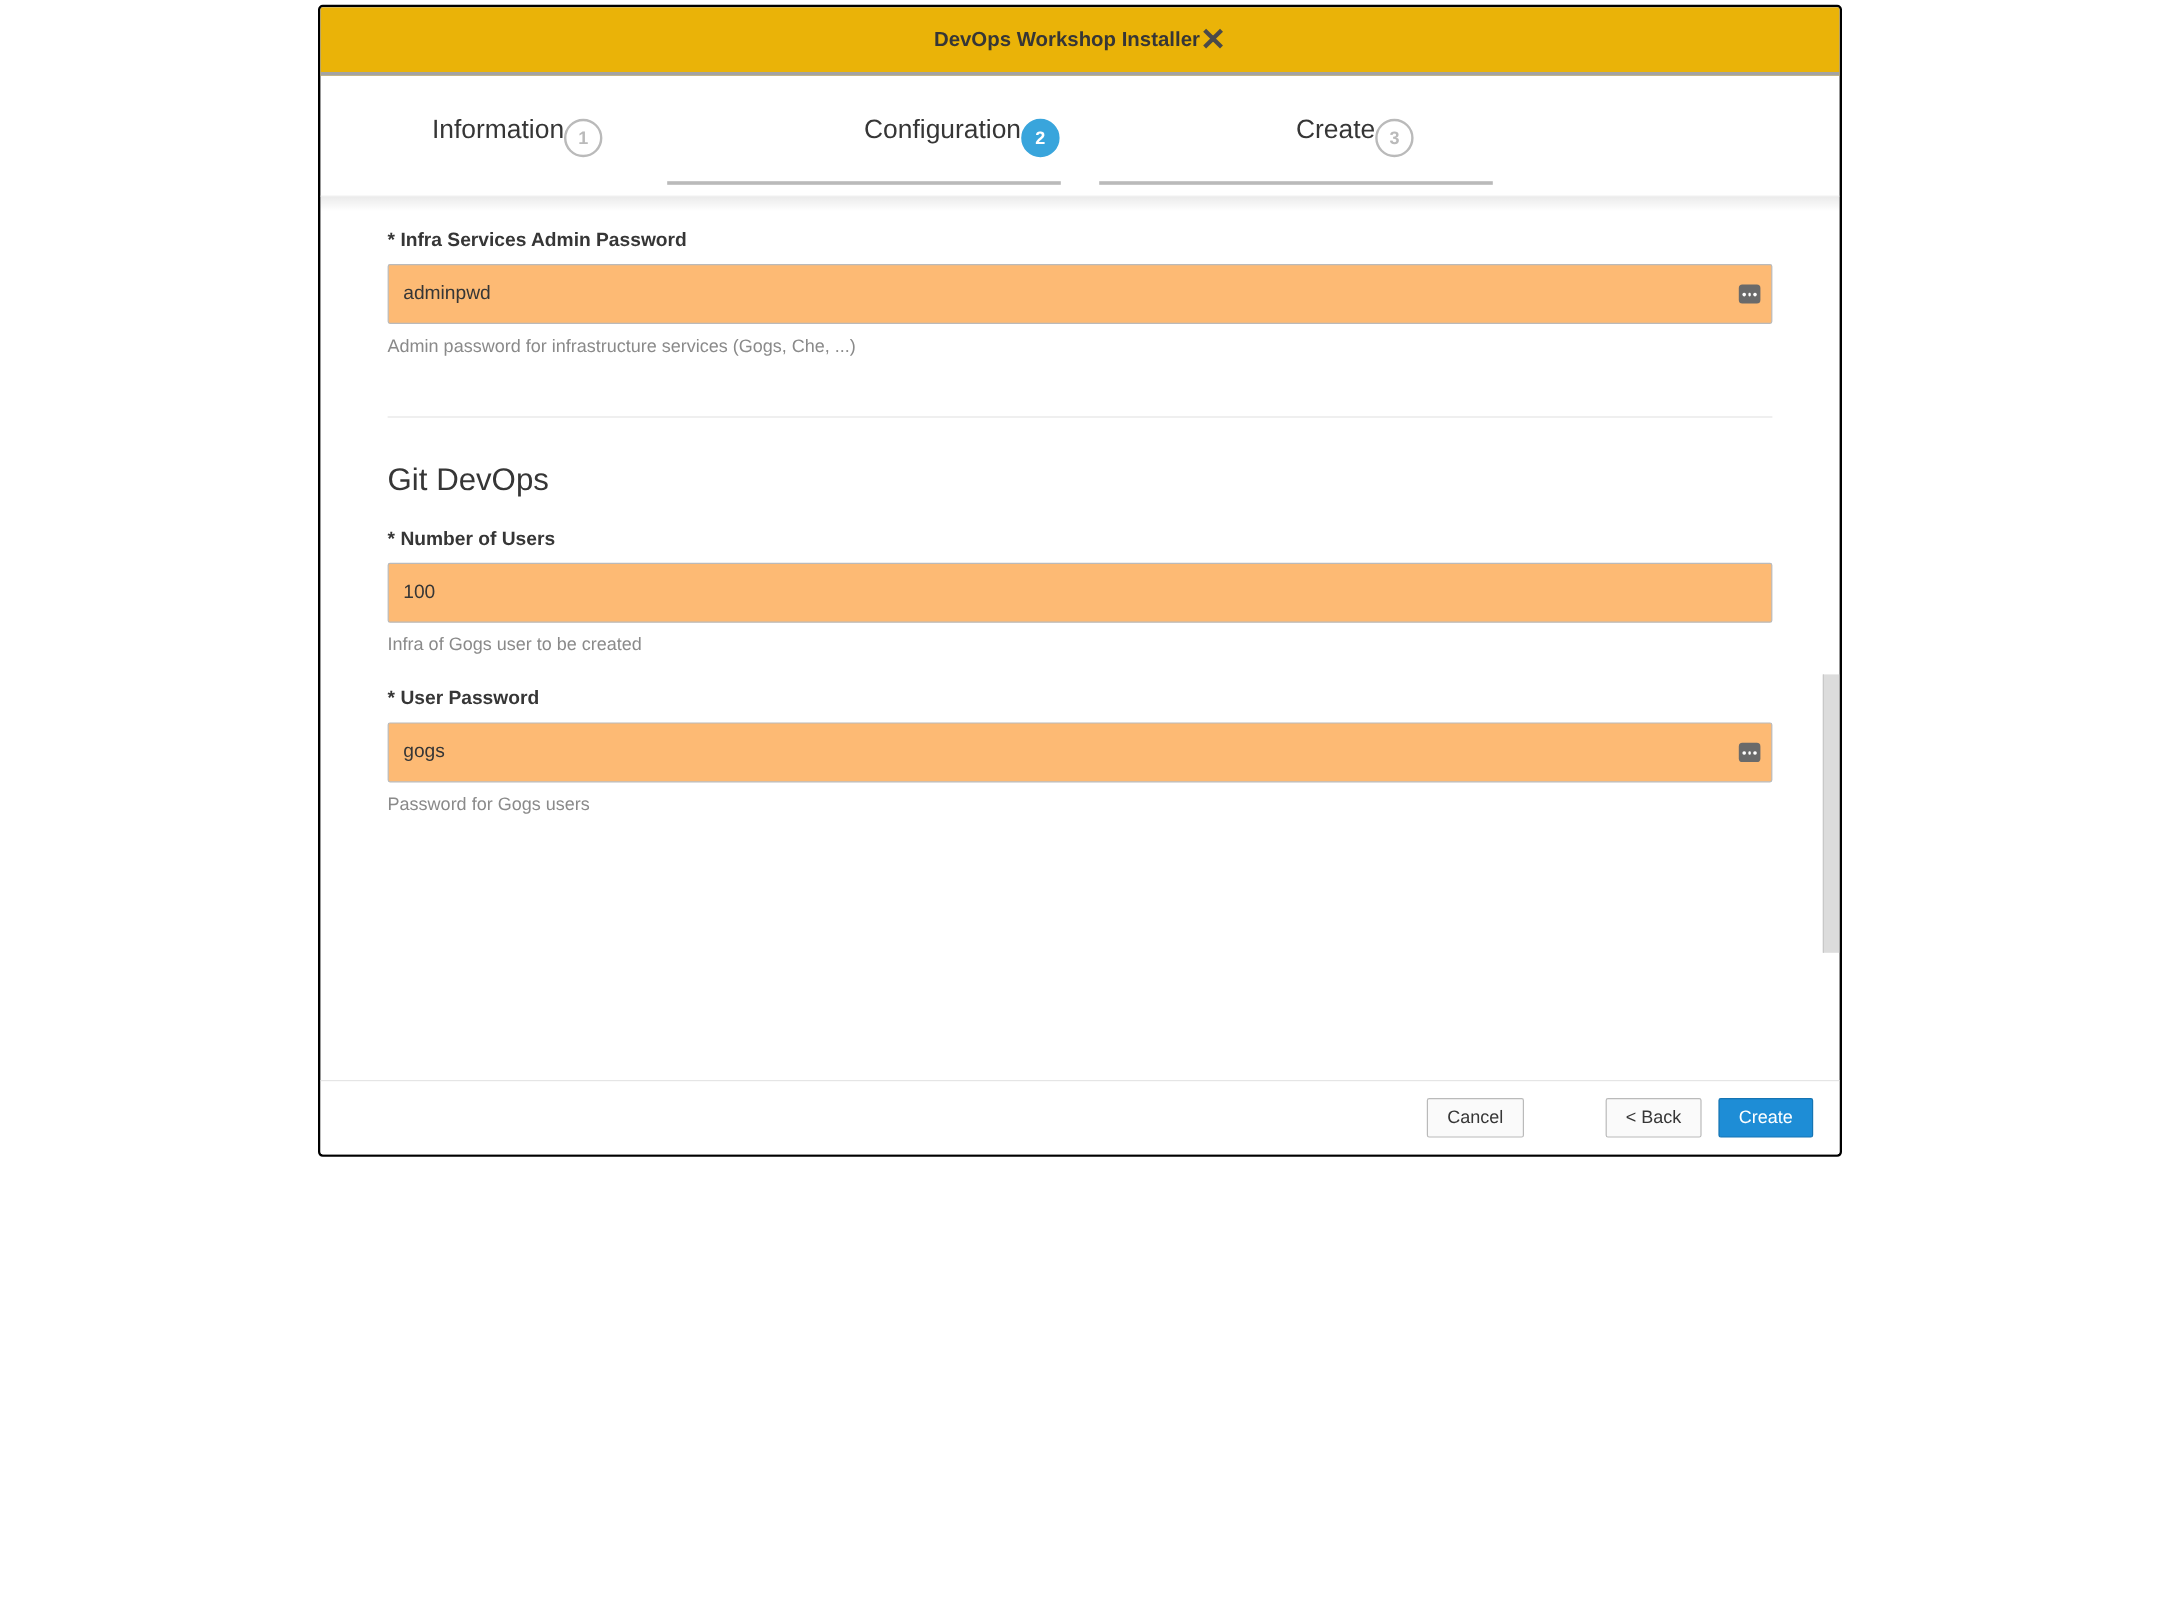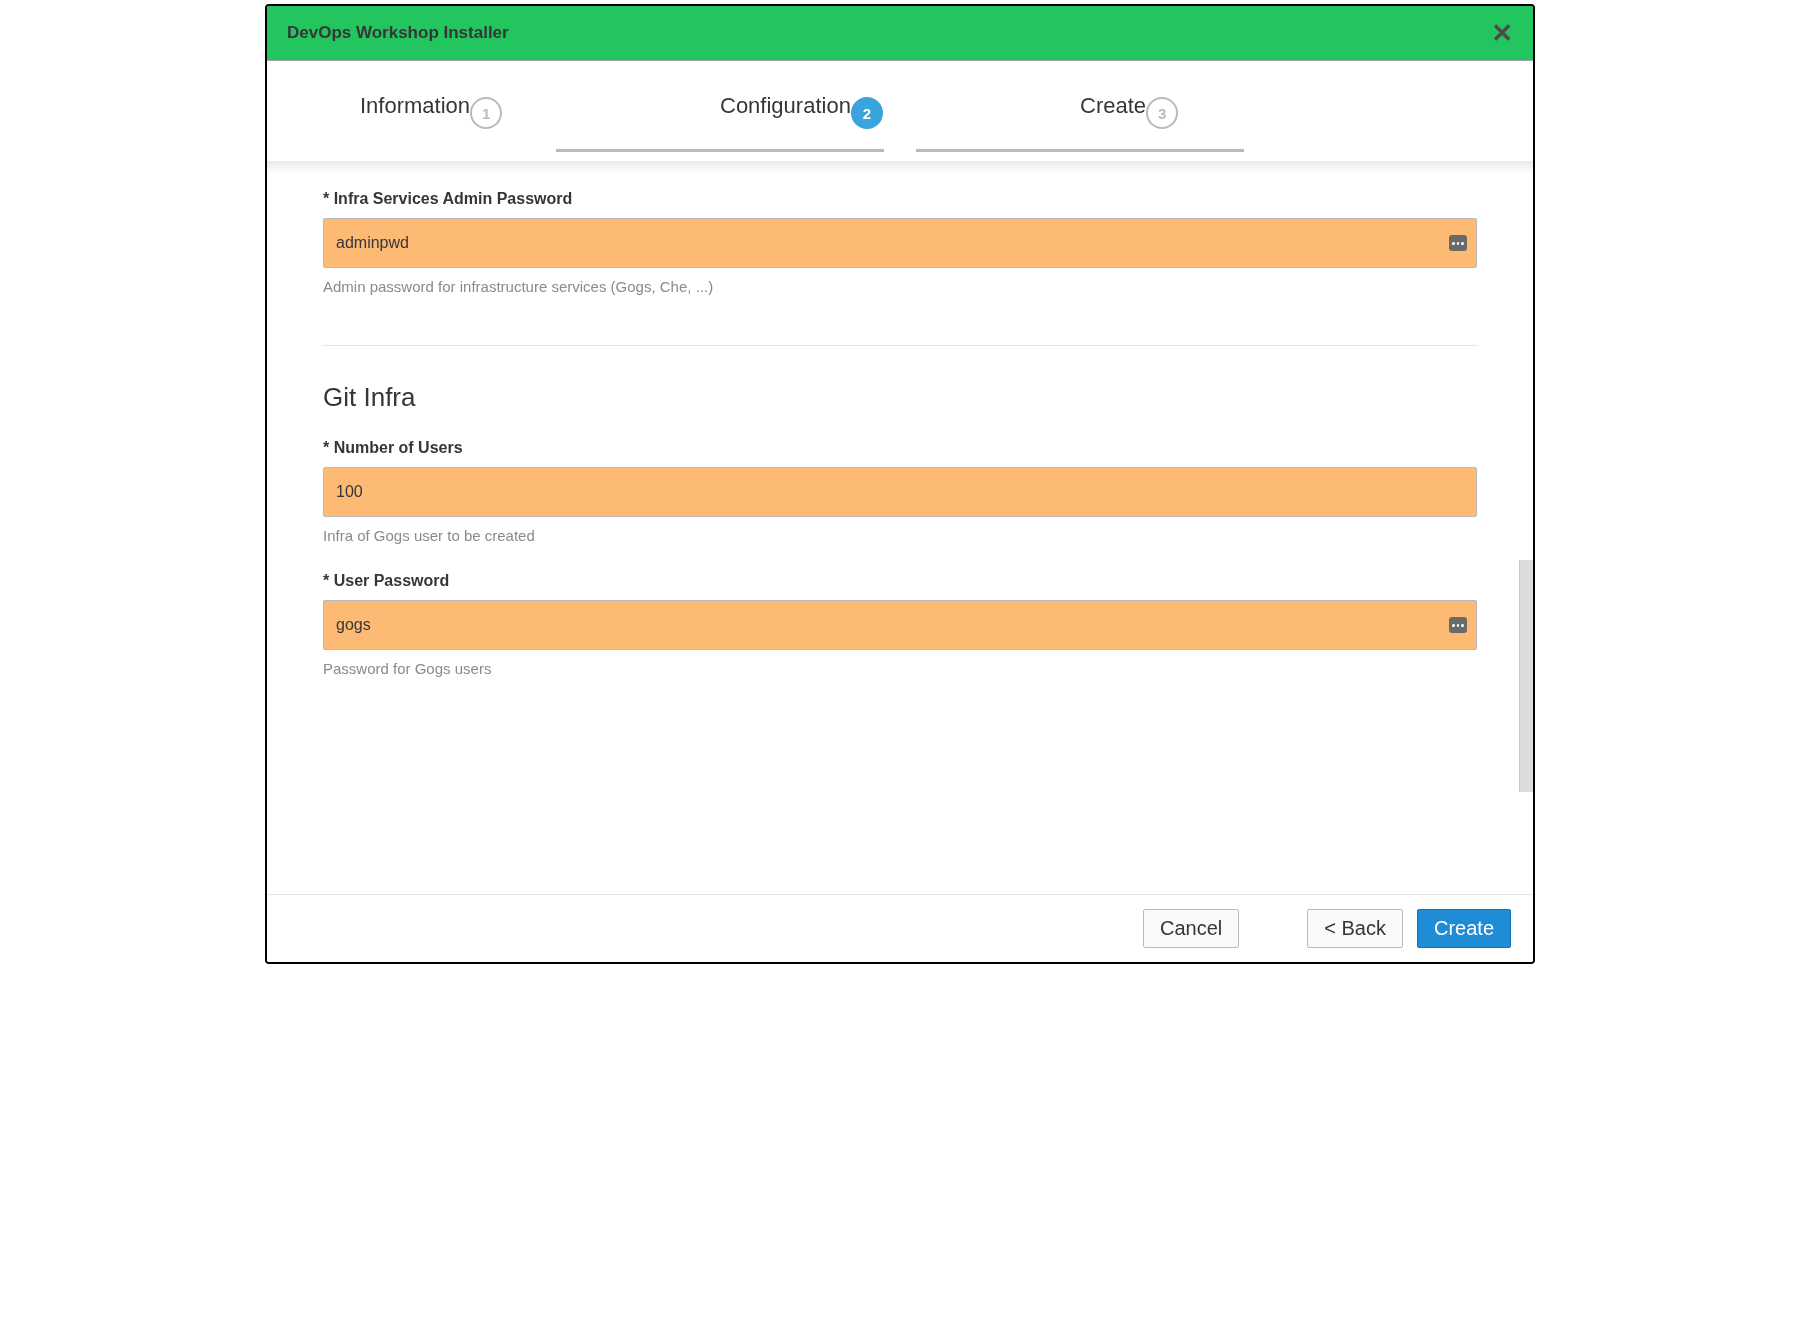--- a/index.html
+++ b/index.html
@@ -17,26 +17,26 @@
       margin: 4px auto;
       border: 2px solid #000;
       border-radius: 4px;
       background: #fff;
       display: flex;
       flex-direction: column;
       height: 960px;
       overflow: hidden;
     }
     .modal-header {
-      background: #22c55e;
+      background: #eab308;
       padding: 14px 20px;
       display: flex;
       align-items: center;
-      justify-content: space-between;
-      border-bottom: 1px solid #a3a3a3;
+      justify-content: center;
+      border-bottom: 3px solid #a3a3a3;
     }
     .modal-title {
       font-size: 17px;
       font-weight: 600;
       color: #363636;
     }
     .close-btn {
       font-size: 26px;
       font-weight: 700;
       color: #4a4a4a;
@@ -192,21 +192,21 @@
       display: flex;
       justify-content: flex-end;
       gap: 14px;
       background: #fff;
     }
     .footer-spacer {
       width: 40px;
     }
     .btn {
       padding: 7px 16px;
-      font-size: 20px;
+      font-size: 15px;
       border: 1px solid #bababa;
       background: #fafafa;
       color: #363636;
       border-radius: 2px;
       cursor: pointer;
     }
     .btn-primary {
       background: #1e8dd6;
       border-color: #1574b3;
       color: #fff;
@@ -264,21 +264,21 @@
             <span></span>
               <span></span>
               <span></span>
           </div>
         </div>
         <div class="form-help">Admin password for infrastructure services (Gogs, Che, ...)</div>
       </div>
 
       <hr class="section-divider">
 
-      <h2 class="section-header">Git Infra</h2>
+      <h2 class="section-header">Git DevOps</h2>
 
       <div class="form-group">
         <label class="form-label">* Number of Users</label>
         <input type="text" class="form-input" value="100" style="">
         <div class="form-help">Infra of Gogs user to be created</div>
       </div>
 
       <div class="form-group">
         <label class="form-label">* User Password</label>
         <div class="input-wrap">

